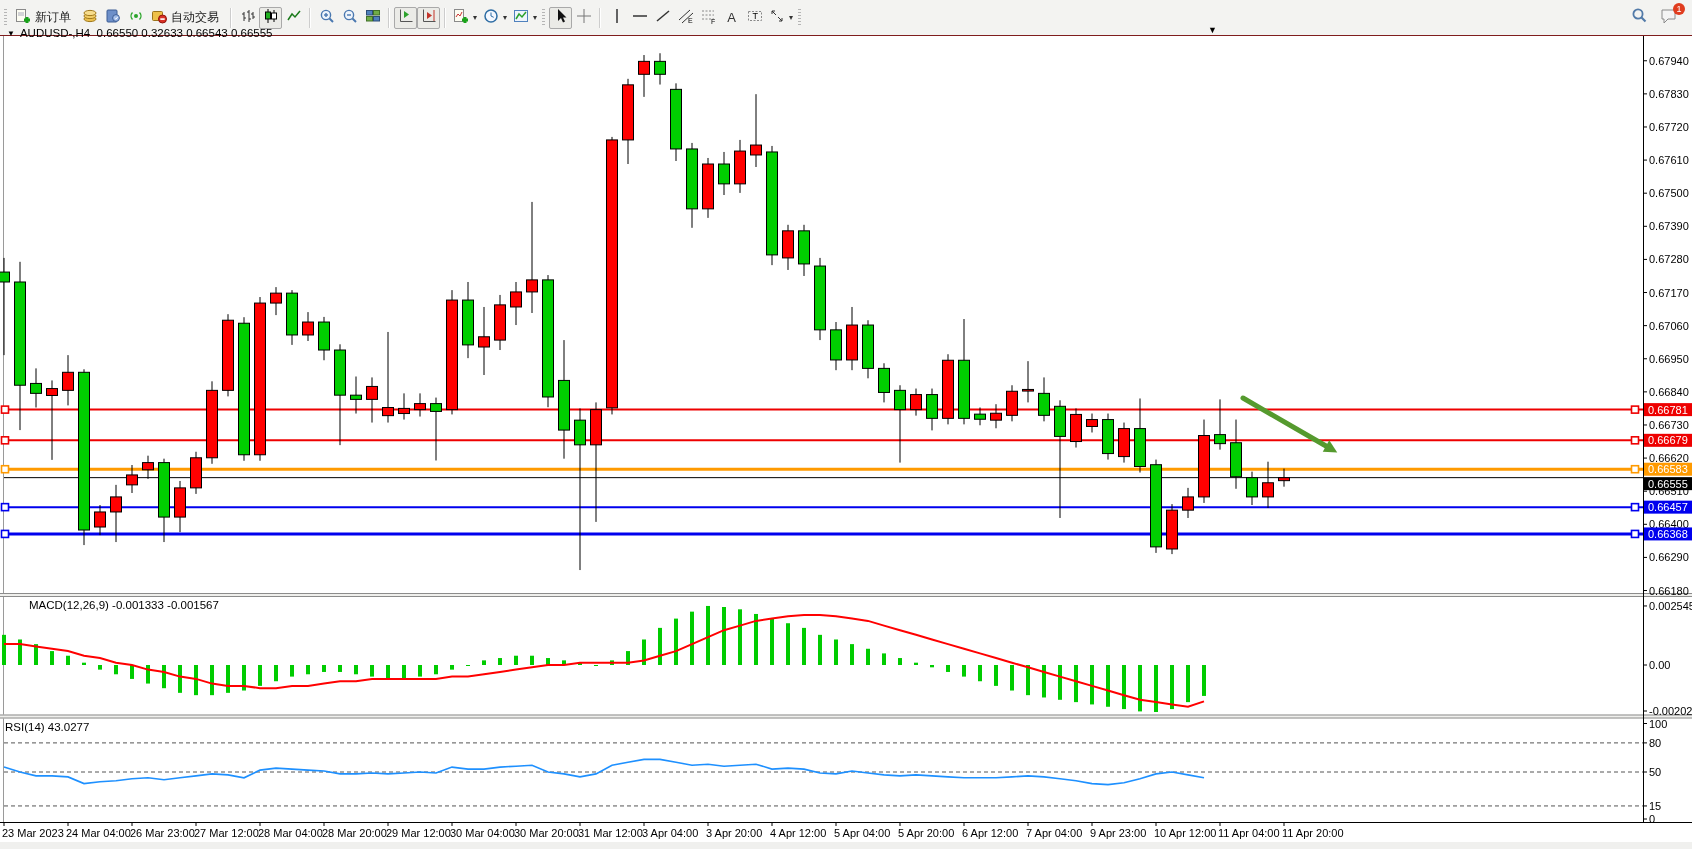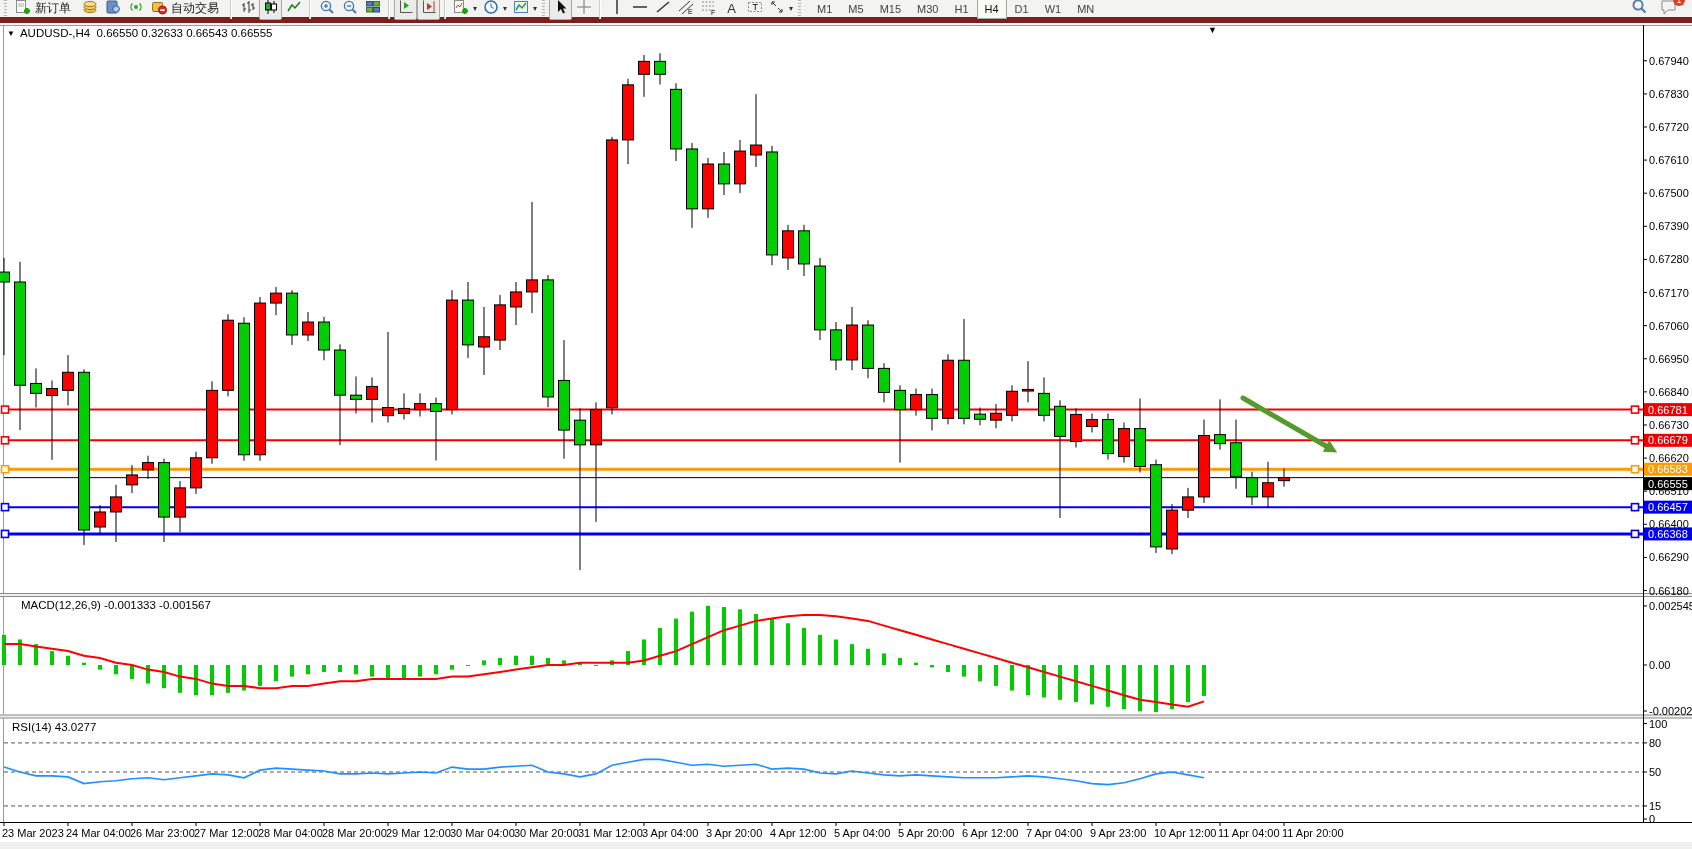--- a/index.html
+++ b/index.html
@@ -1,32 +1,32 @@
 <!DOCTYPE html>
 <html><head>
 <meta charset="utf-8">
 <style>
   html,body{margin:0;padding:0;background:#e8e8e8;font-family:"Liberation Sans",sans-serif;}
   #root{position:relative;width:1692px;height:849px;background:#ffffff;overflow:hidden;}
-  #toolbar{position:absolute;top:0;left:0;width:1692px;height:23px;background:#f3f3f1;border-bottom:6px solid #7f1d1d;display:flex;align-items:center;padding:0 2px;box-sizing:border-box;}
+  #toolbar{position:absolute;top:0;left:0;width:1692px;height:36px;background:#f3f3f1;border-bottom:1px solid #7f1d1d;display:flex;align-items:center;padding:0 2px;box-sizing:border-box;}
   .tbtn{height:22px;min-width:23px;display:flex;align-items:center;justify-content:center;gap:4px;padding:0 2px;border:1px solid transparent;border-radius:2px;font-size:12px;color:#222;box-sizing:border-box;}
   .tbtn.labeled{padding:0 6px 0 3px;}
   .tbtn.pressed{background:#ebebe7;border-color:#a9a9a9;}
   .sep{width:0;height:20px;border-left:1px solid #cdcdcd;border-right:1px solid #ffffff;margin:0 4px;}
   .grip{width:3px;height:18px;margin:0 4px 0 2px;background-image:repeating-linear-gradient(to bottom,#b5b5b5 0 1px,transparent 1px 3px);}
   .caret{font-size:8px;color:#333;}
   #tf-group{display:flex;align-items:center;margin-left:4px;}
   .tf{font-size:11px;color:#444;padding:3px 7px;border:1px solid transparent;cursor:default;}
   .tf.active{background:#fbfbf5;border-color:#a6a6a6;color:#111;}
   #tb-right{margin-left:auto;display:flex;align-items:center;gap:12px;padding-right:12px;}
   .overlay{position:absolute;font-size:11.5px;color:#000;white-space:pre;z-index:5;}
   #chart-title{top:27px;left:7px;display:flex;align-items:center;gap:5px;}
   #chart-title .tri{font-size:8px;}
-  #macd-label{top:599px;left:11px;padding-left:10px;}
-  #rsi-label{top:721px;left:12px;text-align:center;}
+  #macd-label{top:599px;left:19px;padding-left:10px;}
+  #rsi-label{top:721px;left:5px;text-align:center;}
   #obj-marker{position:absolute;top:25px;left:1208px;font-size:9px;z-index:5;}
   #chat-badge{position:relative;}
   #chat-badge .bdg{position:absolute;top:-5px;right:-7px;background:#e03c1e;color:#fff;border-radius:50%;width:12px;height:12px;font-size:9px;display:flex;align-items:center;justify-content:center;}
   svg text{font-family:"Liberation Sans",sans-serif;font-size:11px;fill:#000;}
 </style>
 </head>
 <body>
 
 <div id="root">
 
@@ -613,31 +613,20 @@
     <div class="tbtn">
         <span><svg width="16" height="16">
             <path d="M3 3l4 4 M3 3v3 M3 3h3" stroke="#333" fill="none"></path>
             <path d="M13 13l-4-4 M13 13v-3 M13 13h-3" stroke="#333" fill="none"></path>
           </svg></span>
         <span class="caret">▾</span>
       </div>
 
     <div class="grip"></div>
 
-    <div id="tf-group">
-        <div class="tf">M1</div>
-        <div class="tf">M5</div>
-        <div class="tf">M15</div>
-        <div class="tf">M30</div>
-        <div class="tf">H1</div>
-        <div class="tf active">H4</div>
-        <div class="tf">D1</div>
-        <div class="tf">W1</div>
-        <div class="tf">MN</div>
-      </div>
 
     <div id="tb-right">
       <span><svg width="17" height="17">
             <circle cx="7" cy="7" r="4.6" fill="none" stroke="#527aa8" stroke-width="1.8"></circle>
             <line x1="10.5" y1="10.5" x2="14.5" y2="14.5" stroke="#527aa8" stroke-width="2.2"></line>
           </svg></span>
       <span id="chat-badge">
         <svg width="18" height="16">
             <path d="M2 2h13v9H8l-4 4v-4H2z" fill="#f4f4f4" stroke="#8a8a8a"></path>
           </svg>

